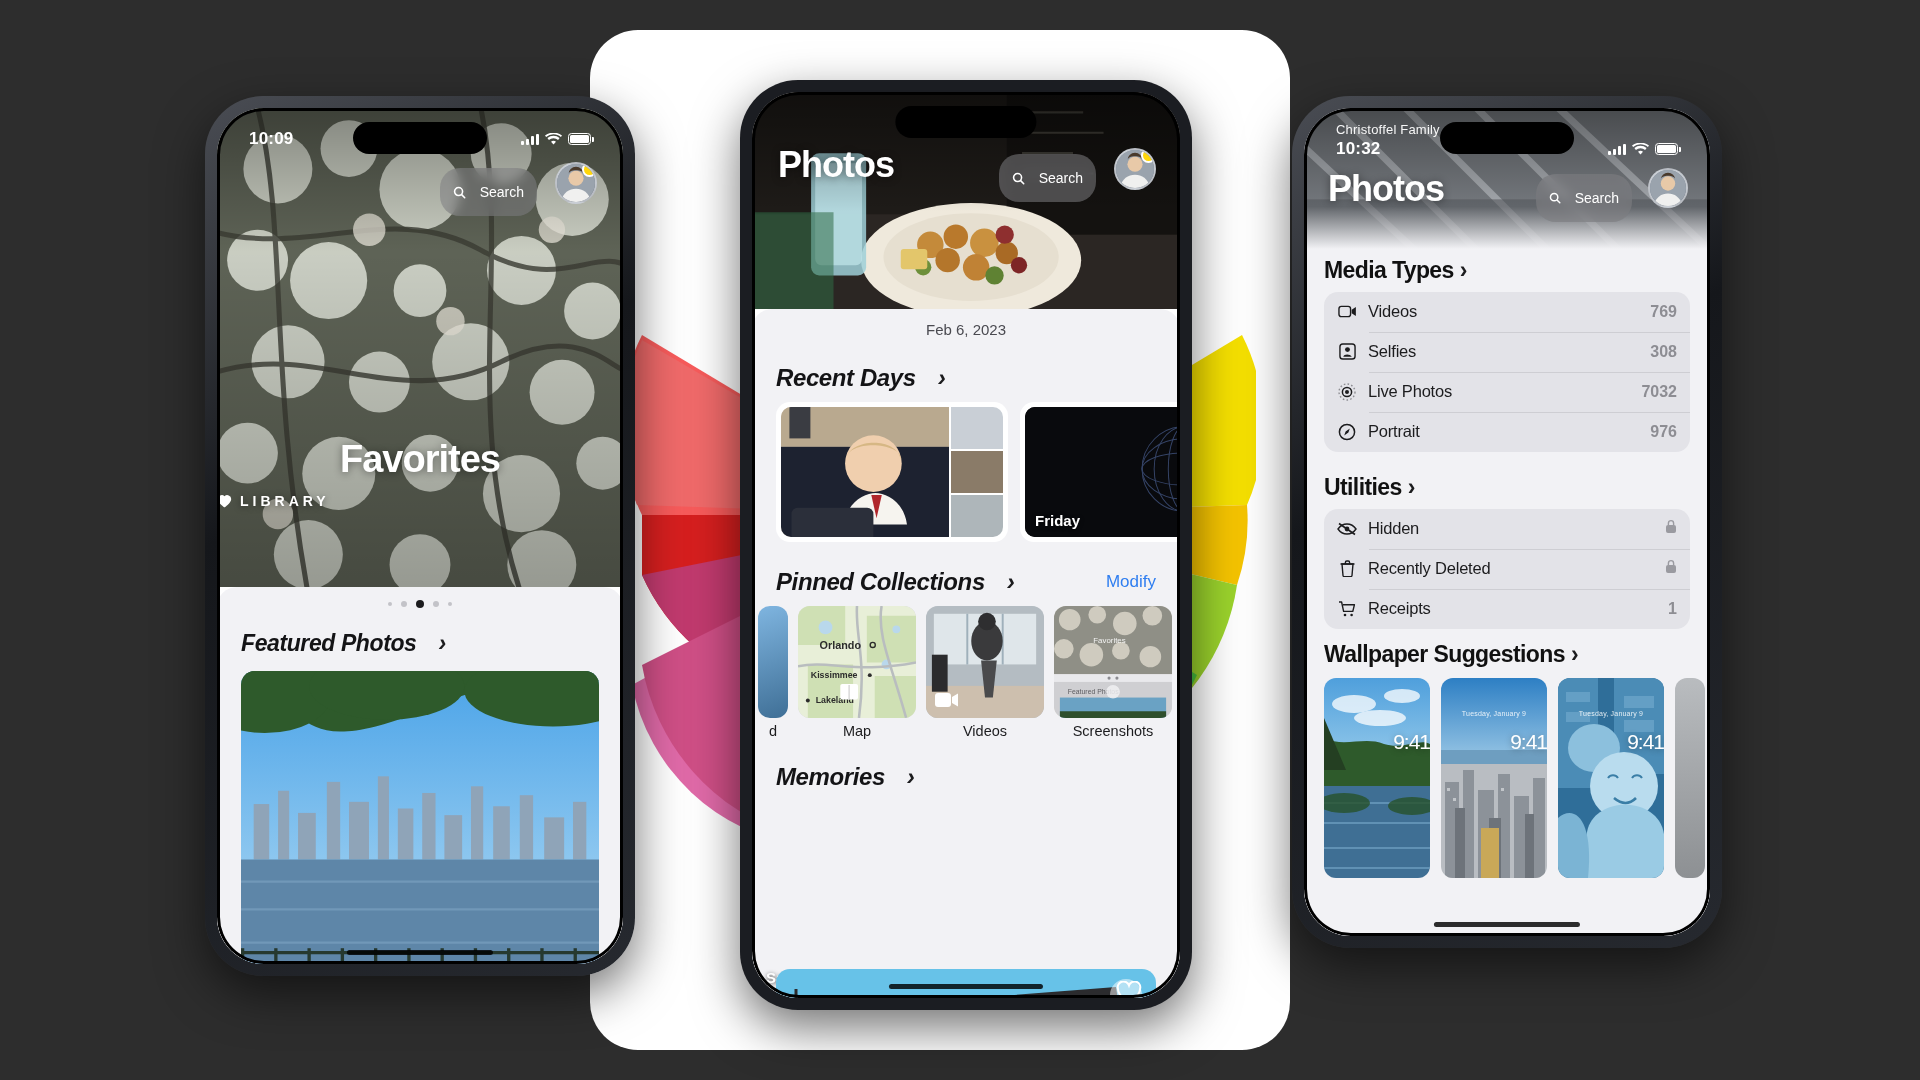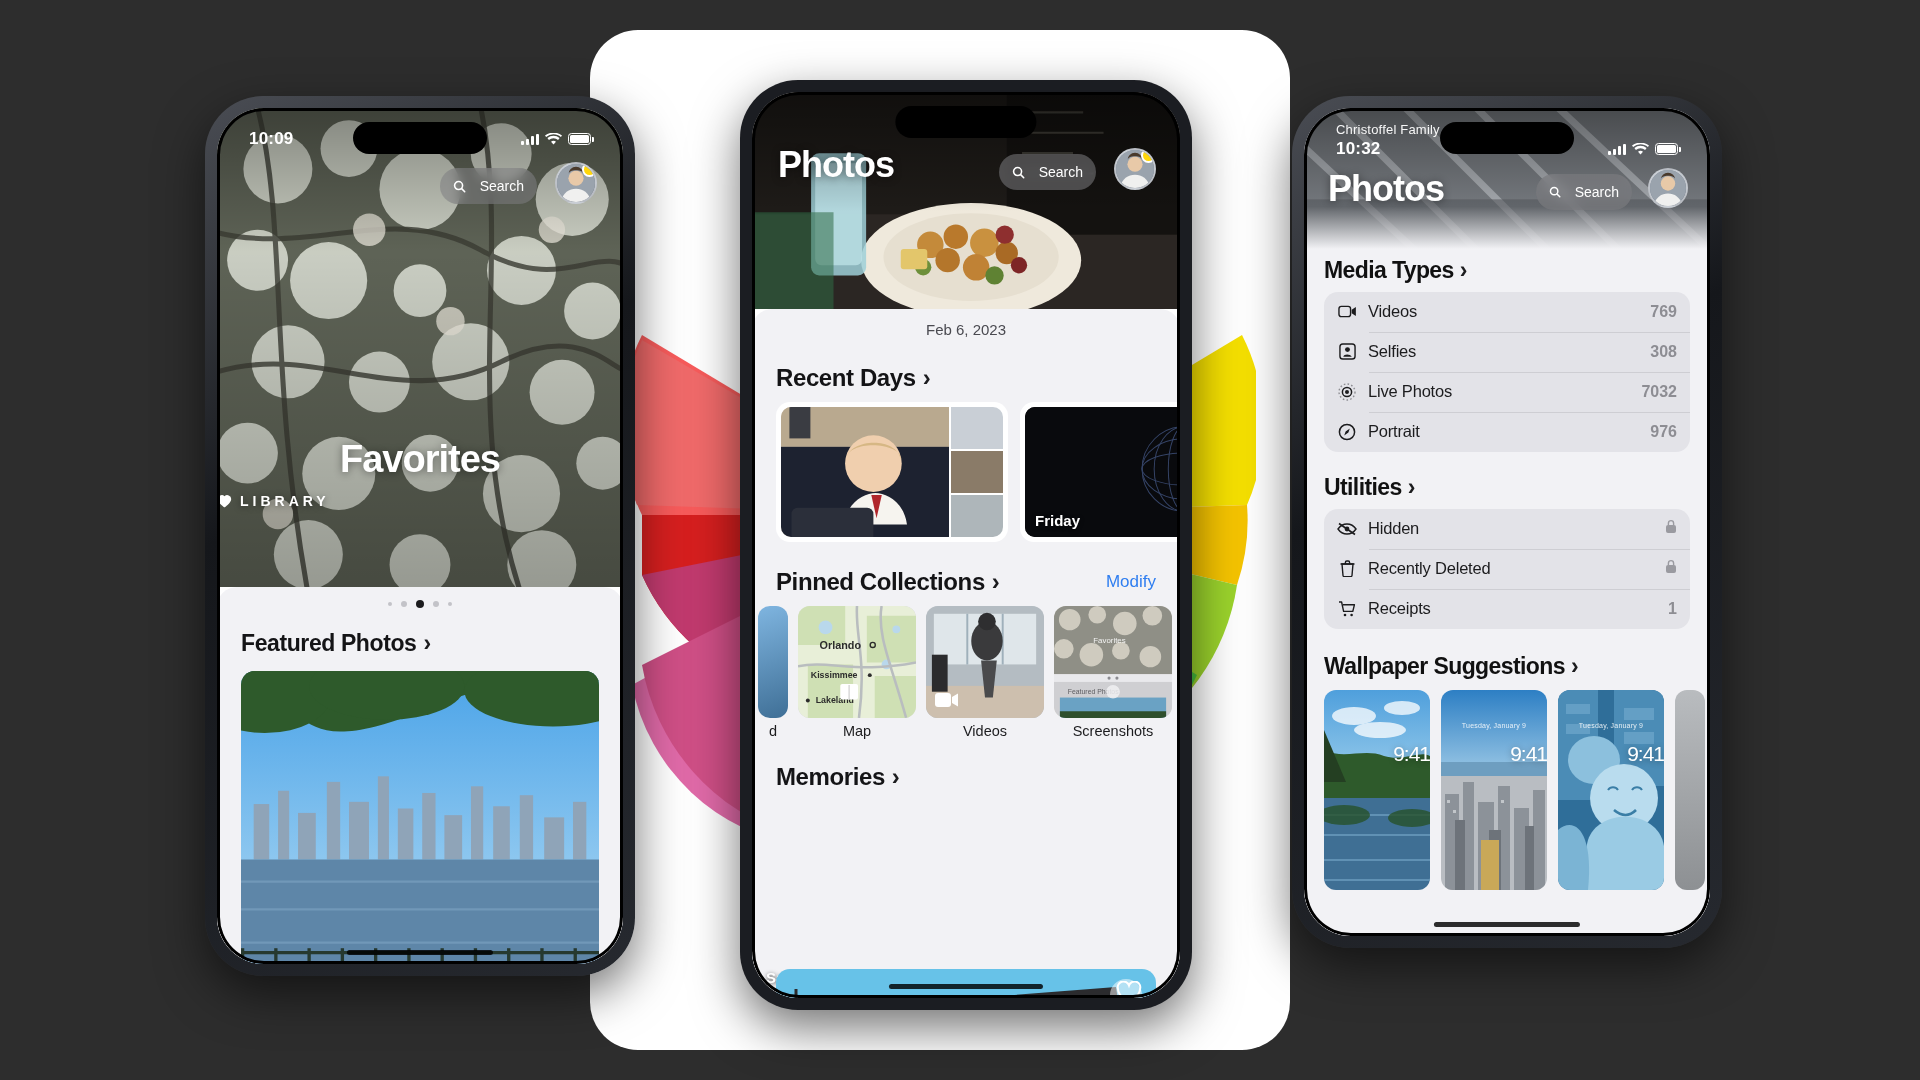--- a/index.html
+++ b/index.html
@@ -65,40 +65,40 @@
   
   .hero{ position:absolute; top:0; left:0; right:0; overflow:hidden; }
   .hero-img{ position:absolute; inset:0; }
   .app-title{
     position:absolute; z-index:25; color:#fff; font-weight:800;
     letter-spacing:-1px; text-shadow:0 1px 8px rgba(0,0,0,.45);
   }
   .search-pill{
     position:absolute; z-index:26; display:flex; align-items:center; gap:14px;
     background:rgba(125,125,130,.55); backdrop-filter:blur(6px);
-    color:#fff; border-radius:20px; padding:10px 13px; font-size:14px; font-weight:500;
+    color:#fff; border-radius:20px; padding:16px 13px; font-size:14px; font-weight:500;
   }
   .avatar{
     position:absolute; z-index:26; border-radius:50%; overflow:hidden;
     background:linear-gradient(160deg,#8e99a8,#5d6573);
     border:2px solid rgba(255,255,255,.55);
   }
   .avatar .badge{
     position:absolute; right:-2px; top:-2px; width:40%; height:40%;
     background:#ffd60a; border-radius:50%; border:2px solid #fff;
   }
   .av-face{ position:absolute; inset:0; }
 
   .sheet{
     position:absolute; left:0; right:0; bottom:0; top:0;
     background:#f2f2f5; border-radius:20px 20px 0 0;
   }
   .sect-head{
-    display:flex; align-items:center; gap:7px;
-    font-weight:800; color:#141416; letter-spacing:-.4px;
+    display:flex; align-items:center; gap:22px;
+    font-weight:800; color:#141416; letter-spacing:-.4px;font-style:italic;
   }
   .chev{ display:inline-block; font-weight:700; color:#1c1c1e; }
   .link{ color:#2f7ef0; font-weight:500; }
 
   .dots{ display:flex; align-items:center; justify-content:center; gap:9px; }
   .dots span{ width:6px; height:6px; border-radius:50%; background:#c3c3c8; display:block; }
   .dots span.sm{ width:4px; height:4px; }
   .dots span.on{ background:#1c1c1e; width:8px; height:8px; }
 
   
@@ -725,21 +725,21 @@
                   <path d="M1 1h2.6l2 9.4h9.2l1.6-6.6H5" fill="none" stroke="#1c1c1e" stroke-width="1.4" stroke-linejoin="round"></path>
                   <circle cx="7" cy="14" r="1.3" fill="#1c1c1e"></circle>
                   <circle cx="13.6" cy="14" r="1.3" fill="#1c1c1e"></circle>
                 </svg>
             </span>
             <span class="lbl">Receipts</span>
             <span class="cnt">1</span>
           </div>
         </div>
 
-        <div class="grp-title" style="margin-top:24px;">
+        <div class="grp-title" style="margin-top:12px;">
           <span>Wallpaper Suggestions</span>
           <span class="chev">›</span>
         </div>
         <div style="display:flex;gap:11px;margin-top:10px;">
           <div class="wp" style="flex:0 0 106px;height:200px;">
             <svg viewBox="0 0 106 200" preserveAspectRatio="none" style="width:100%;height:100%">
               <defs>
                   <linearGradient id="wpA" x1="0" y1="0" x2="0" y2="1">
                     <stop offset="0" stop-color="#4f9fdc"></stop>
                     <stop offset="1" stop-color="#a9d6ef"></stop>

